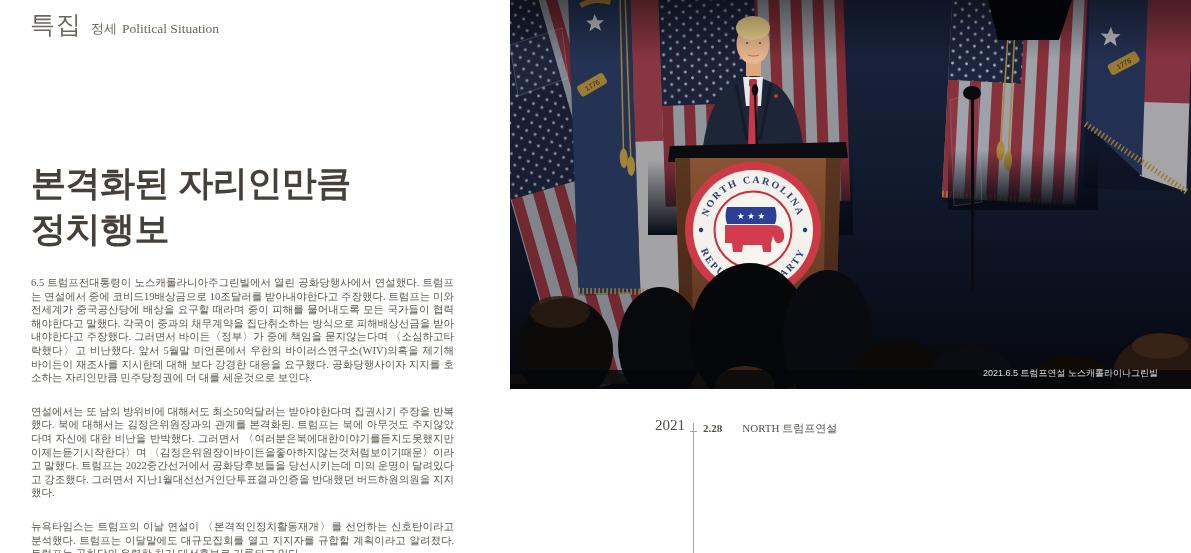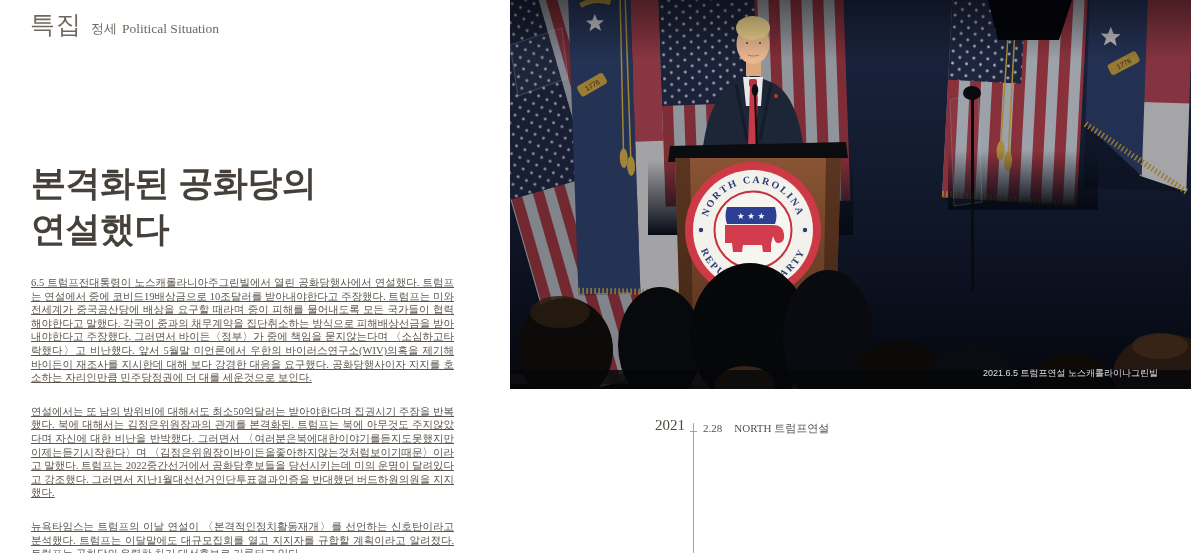--- a/index.html
+++ b/index.html
@@ -12,45 +12,45 @@
   .section-label{font-size:25px;letter-spacing:1px;color:#6e685e;}
   .section-sub{font-size:13px;margin-left:9px;color:#6e685e;}
   .section-sub-en{font-size:13.5px;margin-left:5px;color:#6e685e;}
 
   
   .article-title{position:absolute;left:31px;top:160px;
     font-family:"Liberation Sans","DejaVu Sans",sans-serif;font-weight:700;
     font-size:35px;line-height:46px;color:#46403a;letter-spacing:-0.5px;}
   .article-body{position:absolute;left:31px;top:276px;width:423px;
     font-size:10.5px;line-height:13.6px;color:#5b554c;text-align:justify;}
-  .article-body p{margin:0 0 20px 0;text-decoration:underline;}
+  .article-body p{margin:0 0 20px 0;}
 
   
   .photo{position:absolute;left:510px;top:0;width:681px;height:389px;display:block;}
 
   
   .timeline-year{position:absolute;left:655px;top:417px;font-size:15px;color:#4f4a43;
     font-family:"Liberation Serif","DejaVu Serif",serif;}
   .timeline-vline{position:absolute;left:693px;top:423px;width:1px;height:130px;background:#a9a29a;}
   .timeline-tick{position:absolute;left:690px;top:431px;width:7px;height:1px;background:#a9a29a;}
   .timeline-entry{position:absolute;left:703px;top:421px;font-size:11px;color:#55504a;white-space:nowrap;}
-  .timeline-entry .date{font-weight:400;margin-right:12px;}
+  .timeline-entry .date{font-weight:700;margin-right:20px;}
 </style>
 </head>
 <body>
 
 <div class="page">
 
   <div class="section-header">
     <span class="section-label">특집</span><span class="section-sub">정세</span><span class="section-sub-en">Political Situation</span>
   </div>
 
   <div class="article-title">
-    <div>본격화된 공화당의</div>
-    <div>연설했다</div>
+    <div>본격화된 자리인만큼</div>
+    <div>정치행보</div>
   </div>
 
   <div class="article-body">
     <p>6.5 트럼프전대통령이 노스캐롤라니아주그린빌에서 열린 공화당행사에서 연설했다. 트럼프는 연설에서 중에 코비드19배상금으로 10조달러를 받아내야한다고 주장했다. 트럼프는 미와 전세계가 중국공산당에 배상을 요구할 때라며 중이 피해를 물어내도록 모든 국가들이 협력해야한다고 말했다. 각국이 중과의 채무계약을 집단취소하는 방식으로 피해배상선금을 받아내야한다고 주장했다. 그러면서 바이든〈정부〉가 중에 책임을 묻지않는다며 〈소심하고타락했다〉고 비난했다. 앞서 5월말 미언론에서 우한의 바이러스연구소(WIV)의혹을 제기해 바이든이 재조사를 지시한데 대해 보다 강경한 대응을 요구했다. 공화당행사이자 지지를 호소하는 자리인만큼 민주당정권에 더 대를 세운것으로 보인다.</p>
     <p>연설에서는 또 남의 방위비에 대해서도 최소50억달러는 받아야한다며 집권시기 주장을 반복했다. 북에 대해서는 김정은위원장과의 관계를 본격화된. 트럼프는 북에 아무것도 주지않았다며 자신에 대한 비난을 반박했다. 그러면서 〈여러분은북에대한이야기를듣지도못했지만이제는듣기시작한다〉며 〈김정은위원장이바이든을좋아하지않는것처럼보이기때문〉이라고 말했다. 트럼프는 2022중간선거에서 공화당후보들을 당선시키는데 미의 운명이 달려있다고 강조했다. 그러면서 지난1월대선선거인단투표결과인증을 반대했던 버드하원의원을 지지했다.</p>
     <p>뉴욕타임스는 트럼프의 이날 연설이 〈본격적인정치활동재개〉를 선언하는 신호탄이라고 분석했다. 트럼프는 이달말에도 대규모집회를 열고 지지자를 규합할 계획이라고 알려졌다. 트럼프는 공화당의 유력한 차기 대선후보로 거론되고 있다.</p>
   </div>
 
   <svg class="photo" viewBox="0 0 681 389" aria-hidden="true">
     <defs>

